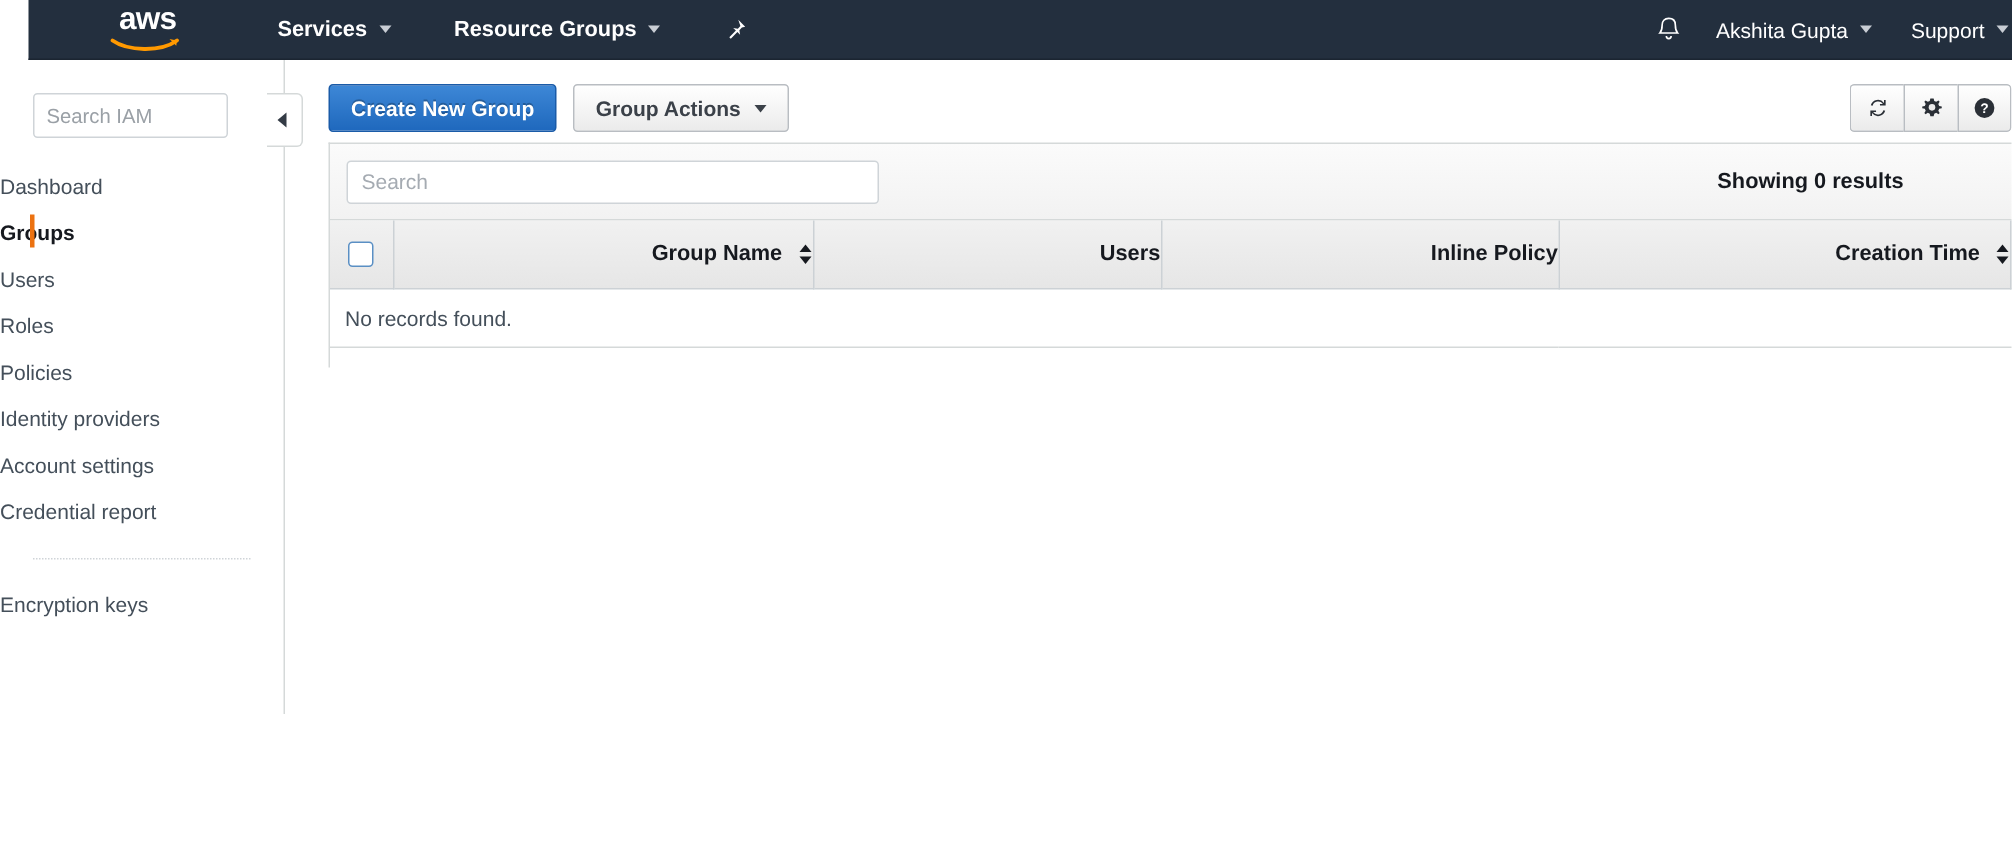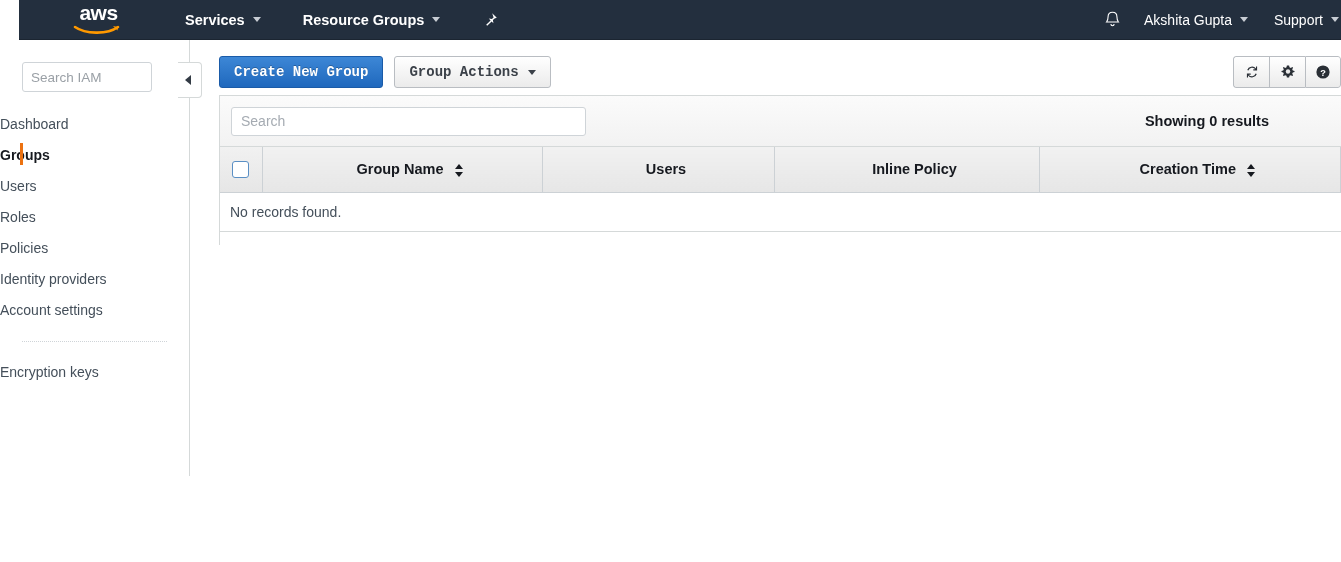--- a/index.html
+++ b/index.html
@@ -158,21 +158,21 @@
     display: flex; align-items: flex-start;
   }
   .btn {
     height: 32px;
     border-radius: 3px;
     font-size: 14px;
     font-weight: bold;
     display: inline-flex; align-items: center; justify-content: center;
     cursor: pointer;
     padding: 0 14px;
-    font-family: Liberation Mono, monospace;
+    font-family: Liberation Sans, sans-serif;
     white-space: nowrap;
   }
   .btn-primary {
     background: linear-gradient(to bottom, #3d87d6 0%, #1f68bd 100%);
     border: 1px solid #1a5ba8;
     color: #ffffff;
     text-shadow: 0 -1px 0 rgba(0,0,0,.25);
   }
   .btn-secondary {
     background: linear-gradient(to bottom, #ffffff 0%, #ebebeb 100%);
@@ -247,21 +247,21 @@
   table.grid {
     width: 100%;
     border-collapse: collapse;
     table-layout: fixed;
   }
   table.grid thead th {
     background: linear-gradient(to bottom, #f1f1f1 0%, #e6e6e6 100%);
     border-bottom: 1px solid #ccd1d5;
     border-right: 1px solid #ccd1d5;
     height: 45px;
-    text-align: center;
+    text-align: right;
     font-size: 14.5px;
     font-weight: bold;
     color: #16191f;
     padding: 0 0 0 16px;
     vertical-align: middle;
     cursor: pointer;
   }
   table.grid thead th.cb-col {
     width: 42px;
     padding-left: 0;
@@ -366,20 +366,23 @@
       <span>Roles</span>
     </li>
     <li class="side-item">
       <span>Policies</span>
     </li>
     <li class="side-item">
       <span>Identity providers</span>
     </li>
     <li class="side-item">
       <span>Account settings</span>
+    </li>
+    <li class="side-item">
+      <span>Credential report</span>
     </li>
   </ul>
 
   <div class="side-divider"></div>
 
   <ul class="side-list side-group-2">
     <li class="side-item">
       <span>Encryption keys</span>
     </li>
   </ul>

